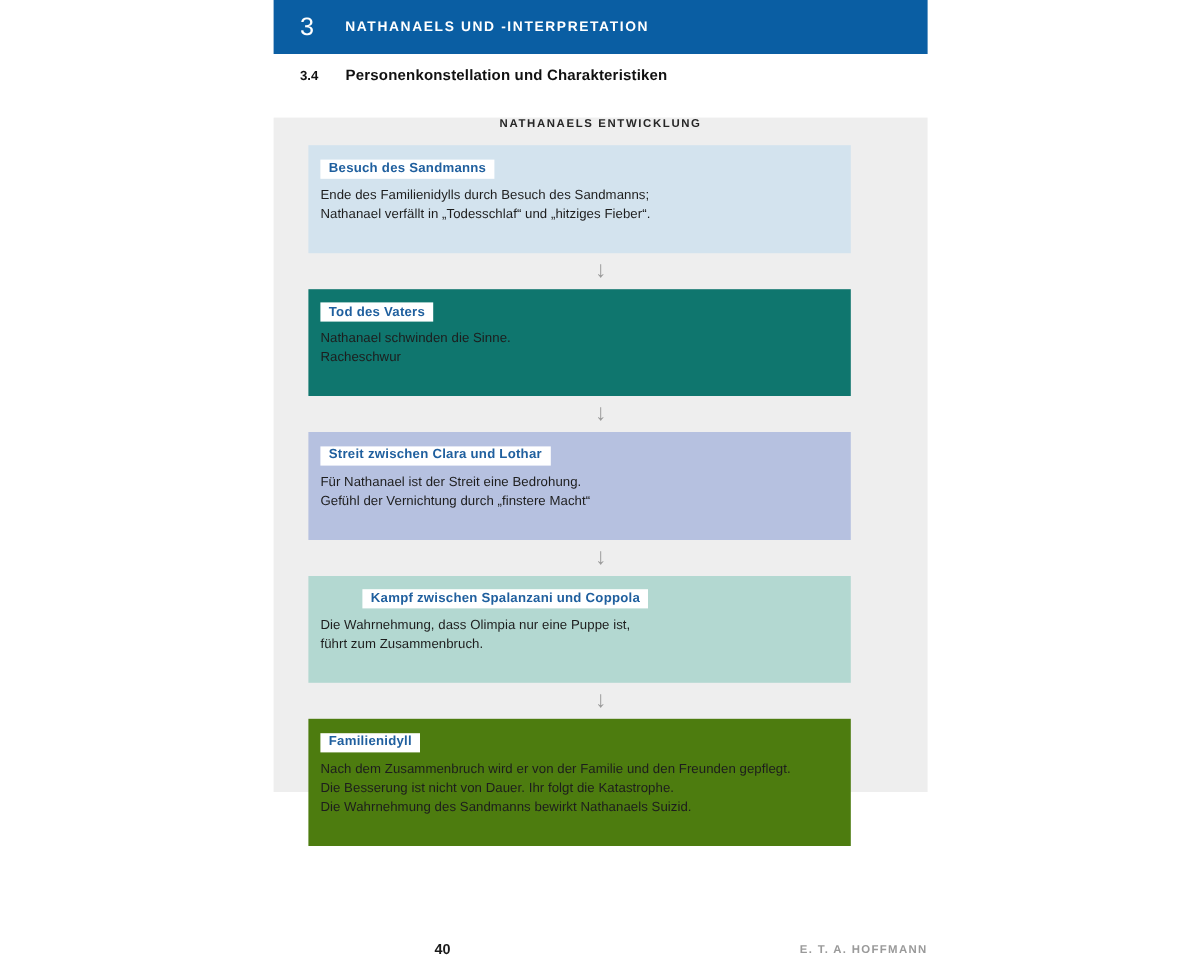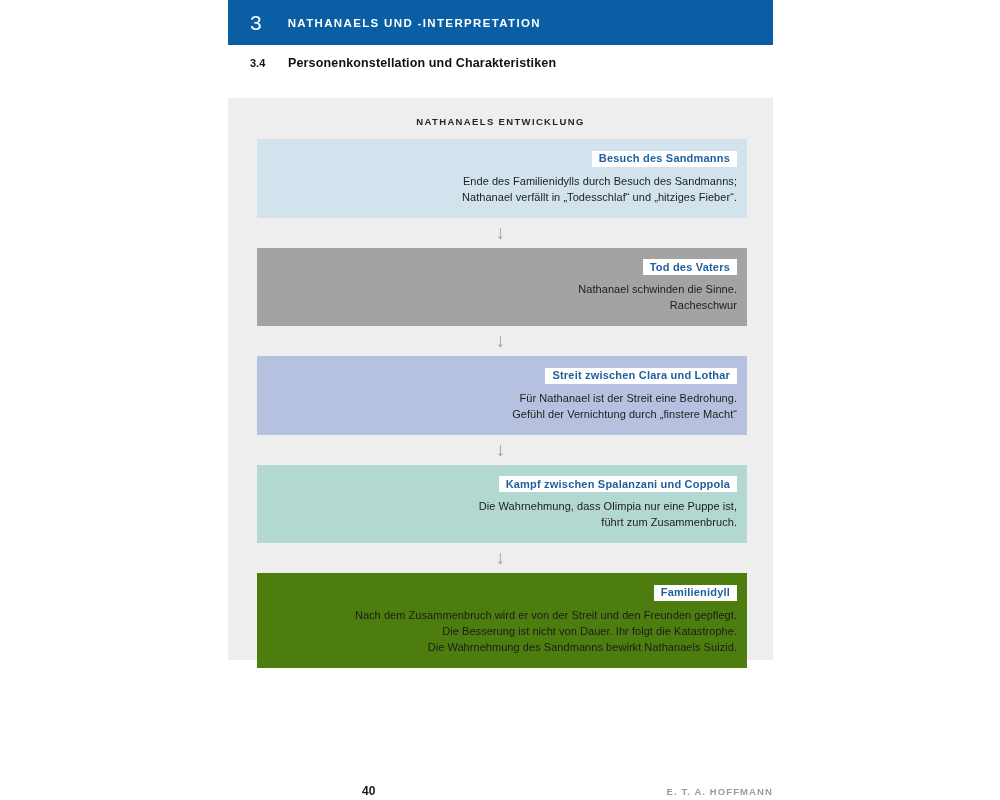--- a/index.html
+++ b/index.html
@@ -83,34 +83,33 @@
     width: 545px;
     height: 562px;
     background: #eeeeee;
   }
   .diagram-title {
     text-align: center;
     font-size: 9.5px;
     font-weight: 600;
     letter-spacing: 1.35px;
     color: #262626;
-    padding-top: 18px;
   }
 
   .flow {
     margin: 0 auto;
     width: 487px;
     padding-top: 12px;
   }
 
   .flow-box {
-    width: 490px;
+    width: 452px;
     box-sizing: border-box;
-    padding: 9px 10px 13px 10px;
-    text-align: right;
+    padding: 9px 10px 24px 10px;
+    text-align: left;
   }
   .flow-box-label {
     display: inline-block;
     background: #ffffff;
     color: #1f5f9e;
     font-size: 11px;
     font-weight: 700;
     letter-spacing: 0.2px;
     padding: 1.5px 7px 2.5px 7px;
     margin-bottom: 6px;
@@ -174,21 +173,21 @@
       <div class="flow-box" style="background: rgb(211, 227, 238);">
         <div class="flow-box-label" style="color: rgb(31, 95, 158);">Besuch des Sandmanns</div>
         <div class="flow-box-body">
           <div>Ende des Familienidylls durch Besuch des Sandmanns;</div>
           <div>Nathanael verfällt in „Todesschlaf“ und „hitziges Fieber“.</div>
         </div>
       </div>
 
       <div class="flow-arrow">↓</div>
 
-      <div class="flow-box" style="background: #a3a3a3;">
+      <div class="flow-box" style="background: #0f766e;">
         <div class="flow-box-label" style="color: rgb(31, 95, 158);">Tod des Vaters</div>
         <div class="flow-box-body">
           <div>Nathanael schwinden die Sinne.</div>
           <div>Racheschwur</div>
         </div>
       </div>
 
       <div class="flow-arrow">↓</div>
 
       <div class="flow-box" style="background: rgb(182, 193, 224);">
@@ -207,21 +206,21 @@
           <div>Die Wahrnehmung, dass Olimpia nur eine Puppe ist,</div>
           <div>führt zum Zusammenbruch.</div>
         </div>
       </div>
 
       <div class="flow-arrow">↓</div>
 
       <div class="flow-box" style="background: #4d7c0f;">
         <div class="flow-box-label" style="color: rgb(31, 95, 158);">Familienidyll</div>
         <div class="flow-box-body">
-          <div>Nach dem Zusammenbruch wird er von der Streit und den Freunden gepflegt.</div>
+          <div>Nach dem Zusammenbruch wird er von der Familie und den Freunden gepflegt.</div>
           <div>Die Besserung ist nicht von Dauer. Ihr folgt die Katastrophe.</div>
           <div>Die Wahrnehmung des Sandmanns bewirkt Nathanaels Suizid.</div>
         </div>
       </div>
 
     </div>
   </div>
 
   <div class="footer-page-number">40</div>
   <div class="footer-author">E. T. A. HOFFMANN</div>

